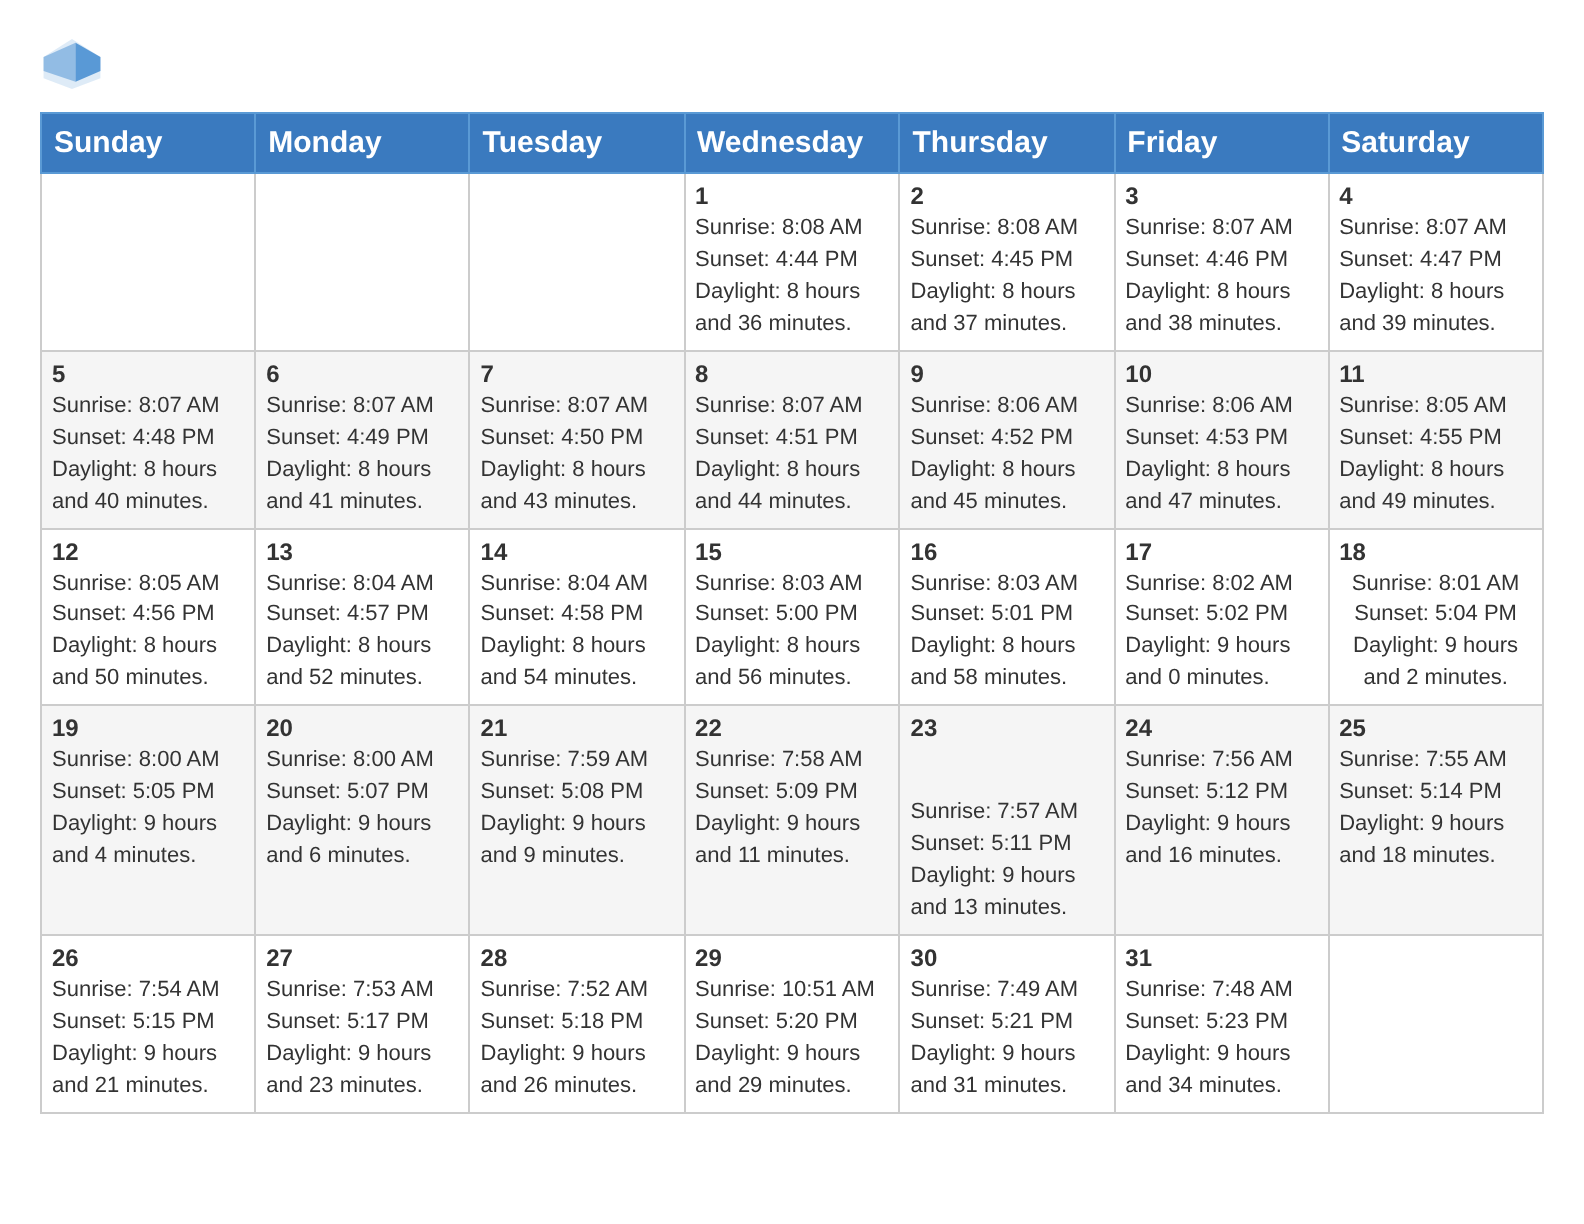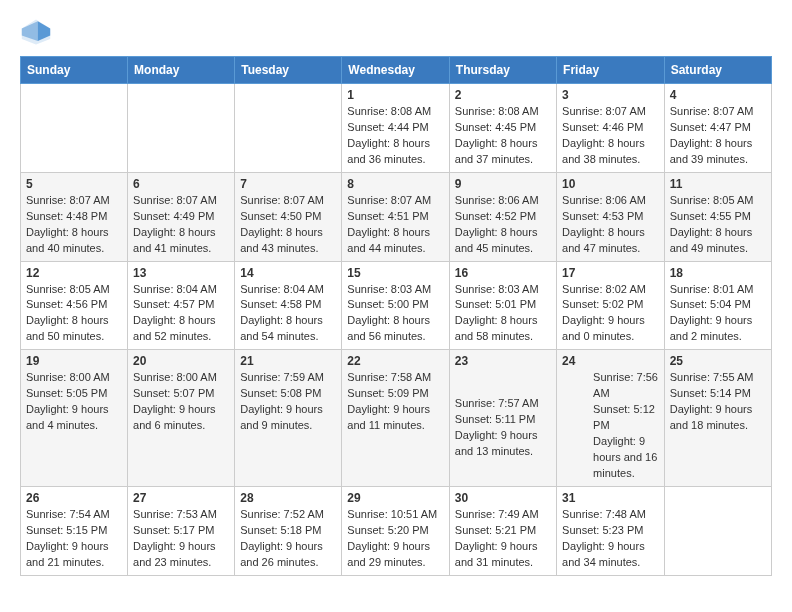--- a/index.html
+++ b/index.html
@@ -46,21 +46,21 @@
       font-weight: bold;
     }
     .calendar {
       width: 100%;
       border-collapse: collapse;
       margin-top: 8px;
     }
     .calendar th {
       background-color: #3a7abf;
       color: #fff;
-      font-size: 12px;
+      font-size: 15px;
       font-weight: bold;
       padding: 6px 6px;
       text-align: left;
       border: 1px solid #5a9ad5;
     }
     .calendar td {
       vertical-align: top;
       border: 1px solid #ccc;
       padding: 4px 5px;
       width: 108px;
@@ -227,21 +227,21 @@
 Daylight: 8 hours and 58 minutes.</div>
         </td>
         <td>
           <span class="day-number">17</span>
           <div class="day-info" style="white-space: pre-line;">Sunrise: 8:02 AM
 Sunset: 5:02 PM
 Daylight: 9 hours and 0 minutes.</div>
         </td>
         <td>
           <span class="day-number">18</span>
-          <div class="day-info" style="white-space: pre-line;">Sunrise: 8:01 AM
+          <div class="day-info" style="white-space: pre-line; text-align: center;">Sunrise: 8:01 AM
 Sunset: 5:04 PM
 Daylight: 9 hours and 2 minutes.</div>
         </td>
       </tr>
       <tr>
         <td>
           <span class="day-number">19</span>
           <div class="day-info" style="white-space: pre-line;">Sunrise: 8:00 AM
 Sunset: 5:05 PM
 Daylight: 9 hours and 4 minutes.</div>
@@ -265,21 +265,21 @@
 Daylight: 9 hours and 11 minutes.</div>
         </td>
         <td>
           <span class="day-number">23</span>
           <div class="day-info" style="white-space: pre-line; margin-top: 28px;">Sunrise: 7:57 AM
 Sunset: 5:11 PM
 Daylight: 9 hours and 13 minutes.</div>
         </td>
         <td>
           <span class="day-number">24</span>
-          <div class="day-info" style="white-space: pre-line; margin-left: 31px;">Sunrise: 7:56 AM
+          <div class="day-info" style="white-space: pre-line;">Sunrise: 7:56 AM
 Sunset: 5:12 PM
 Daylight: 9 hours and 16 minutes.</div>
         </td>
         <td>
           <span class="day-number">25</span>
           <div class="day-info" style="white-space: pre-line;">Sunrise: 7:55 AM
 Sunset: 5:14 PM
 Daylight: 9 hours and 18 minutes.</div>
         </td>
       </tr>

